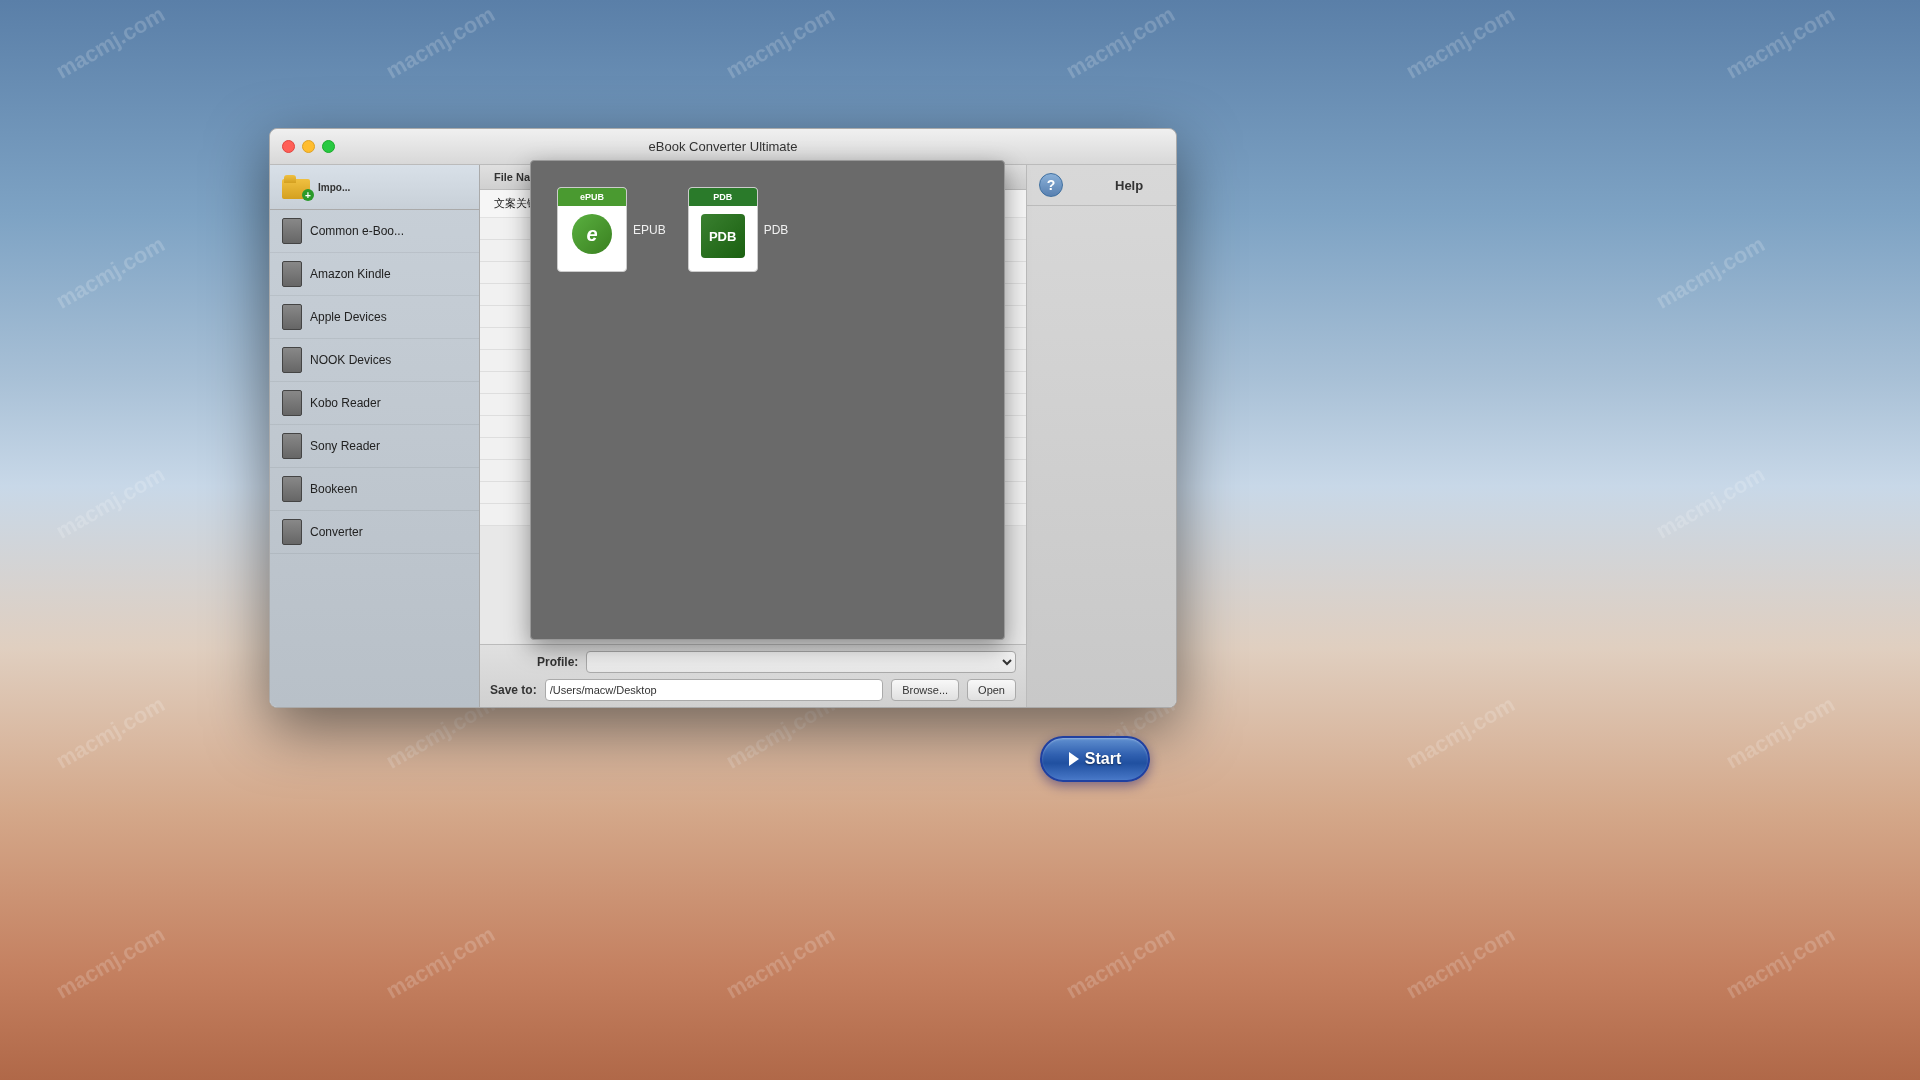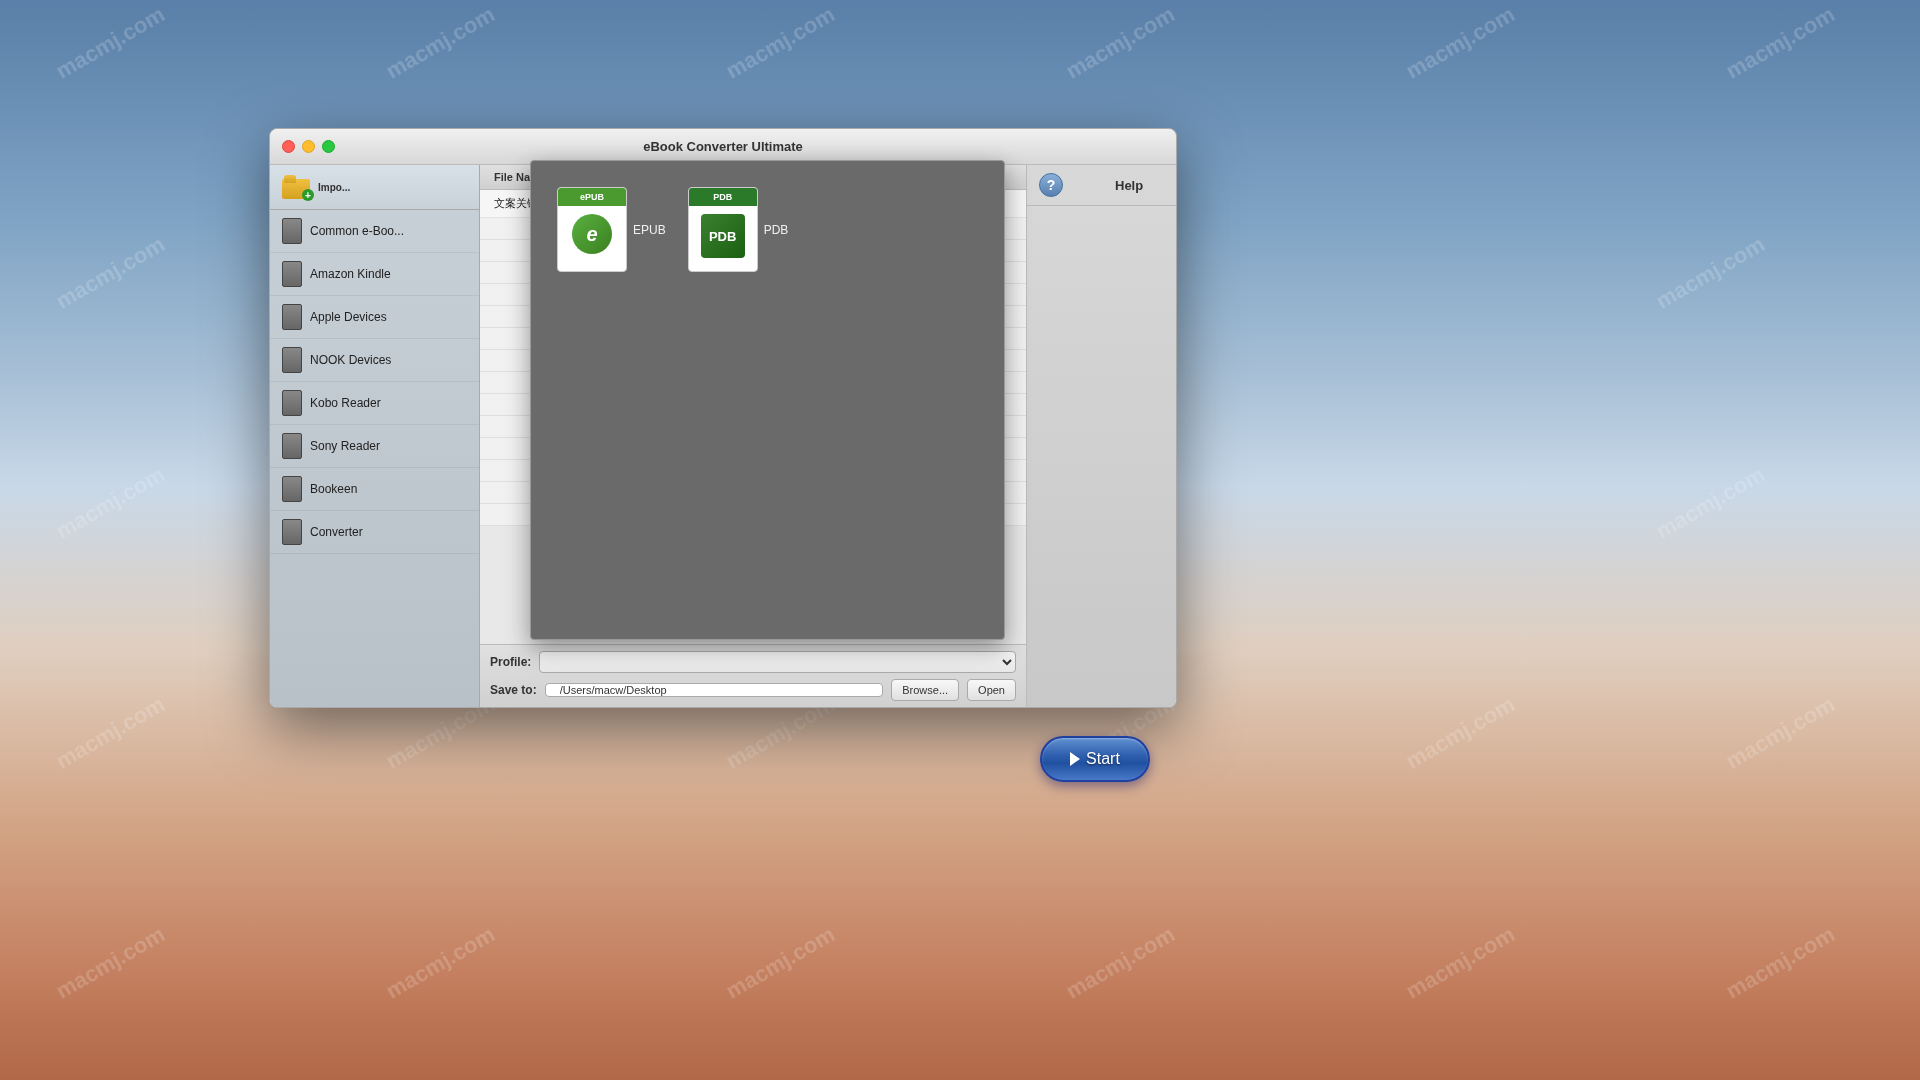--- a/index.html
+++ b/index.html
@@ -79,21 +79,21 @@
 
     .tl-close { background: #ff5f57; border: 1px solid #e0443e; }
     .tl-min { background: #ffbd2e; border: 1px solid #dea123; }
     .tl-max { background: #28c941; border: 1px solid #1aab29; }
 
     .title-text {
       position: absolute;
       left: 50%;
       transform: translateX(-50%);
       font-size: 13px;
-      font-weight: 700;
+      font-weight: 400;
       color: #333;
     }
 
     .window-body {
       display: flex;
       flex: 1;
       overflow: hidden;
     }
 
     .left-sidebar {
@@ -241,20 +241,21 @@
       border-top: 1px solid #bbb;
       padding: 6px 10px;
       background: linear-gradient(180deg, #e0e0e0 0%, #d0d0d0 100%);
     }
 
     .profile-row {
       display: flex;
       align-items: center;
       gap: 8px;
       margin-bottom: 6px;
+      margin-left: 47px;
     }
 
     .profile-label {
       font-size: 12px;
       font-weight: 600;
       color: #333;
     }
 
     .profile-select {
       flex: 1;
@@ -275,27 +276,27 @@
 
     .save-label {
       font-size: 12px;
       font-weight: 600;
       color: #333;
       white-space: nowrap;
     }
 
     .save-input {
       flex: 1;
-      height: 14px;
+      height: 22px;
       background: white;
       border: 1px solid #aaa;
       border-radius: 4px;
       font-size: 11px;
       color: #333;
-      padding: 0 14px;
+      padding: 0 4px;
     }
 
     .browse-btn, .open-btn {
       height: 22px;
       background: linear-gradient(180deg, #f8f8f8 0%, #e0e0e0 100%);
       border: 1px solid #aaa;
       border-radius: 4px;
       font-size: 11px;
       color: #333;
       padding: 0 10px;
@@ -324,21 +325,21 @@
       width: 0;
       height: 0;
       border-left: 10px solid white;
       border-top: 7px solid transparent;
       border-bottom: 7px solid transparent;
     }
 
     .start-label {
       color: white;
       font-size: 16px;
-      font-weight: normal;
+      font-weight: bold;
       text-shadow: 0 1px 2px rgba(0,0,0,0.5);
     }
 
     .help-area {
       display: flex;
       align-items: center;
       gap: 4px;
       padding: 8px 12px;
       border-bottom: 1px solid #bbb;
     }

